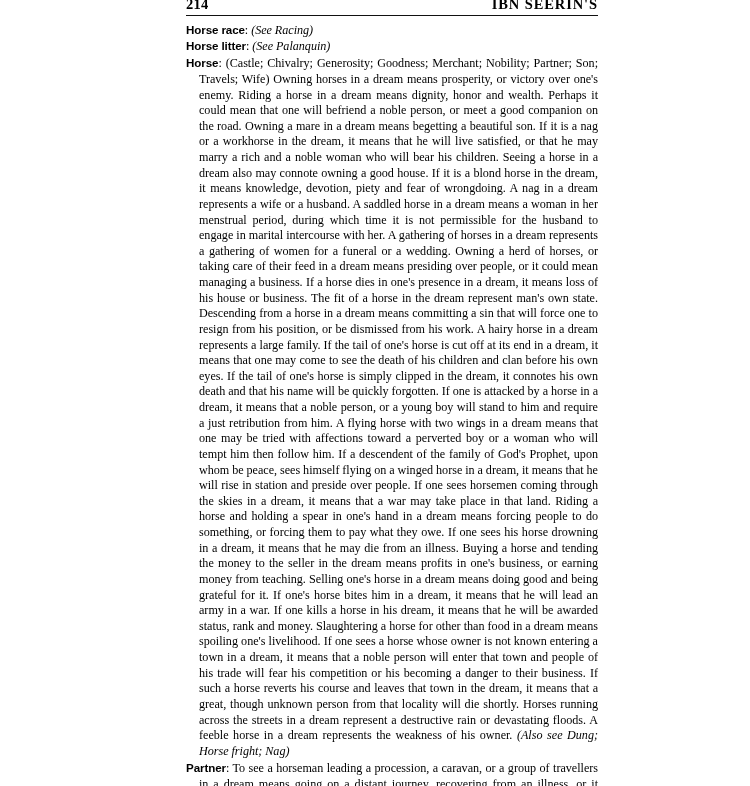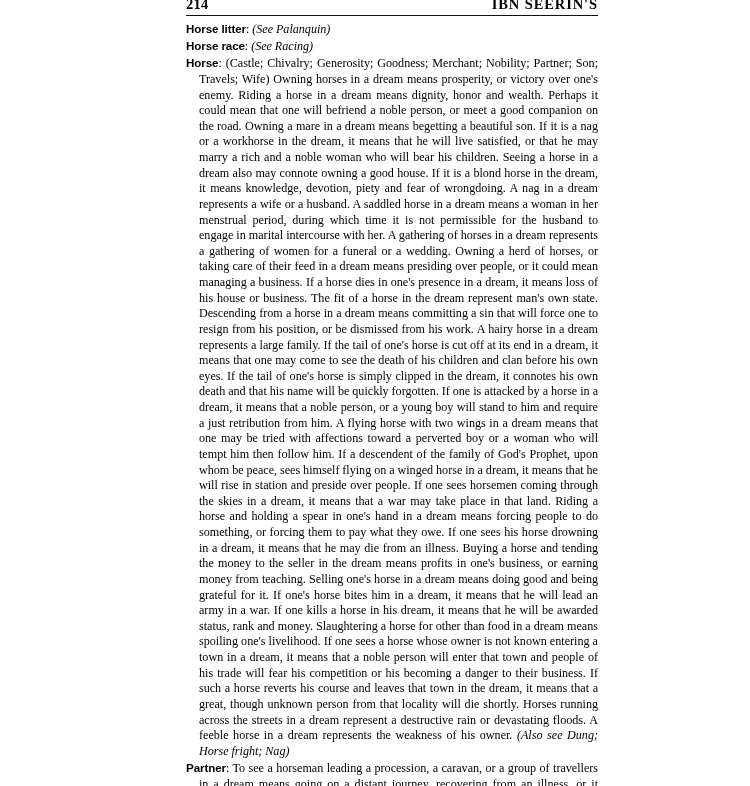--- a/index.html
+++ b/index.html
@@ -105,22 +105,22 @@
 <div class="page">
 
   <div class="running-header">
     <span class="folio">214</span>
     <span class="header-title">IBN SEERÏN'S</span>
   </div>
   <div class="header-rule"></div>
 
   <div class="column">
 
+    <p class="entry hang gap-1"><span class="term">Horse race</span><span>: </span><span class="xref">(See Racing)</span></p>
+
     <p class="entry hang gap-0"><span class="term">Horse litter</span><span>: </span><span class="xref">(See Palanquin)</span></p>
-
-    <p class="entry hang gap-1"><span class="term">Horse race</span><span>: </span><span class="xref">(See Racing)</span></p>
 
     <p class="entry hang gap-1"><span class="term">Horse</span><span>: </span><span>(Castle; Chivalry; Generosity; Goodness; Merchant; Nobility; Partner; Son; Travels; Wife) Owning horses in a dream means prosperity, or victory over one's enemy. Riding a horse in a dream means dignity, honor and wealth. Perhaps it could mean that one will befriend a noble person, or meet a good companion on the road. Owning a mare in a dream means begetting a beautiful son. If it is a nag or a workhorse in the dream, it means that he will live satisfied, or that he may marry a rich and a noble woman who will bear his children. Seeing a horse in a dream also may connote owning a good house. If it is a blond horse in the dream, it means knowledge, devotion, piety and fear of wrongdoing. A nag in a dream represents a wife or a husband. A saddled horse in a dream means a woman in her menstrual period, during which time it is not permissible for the husband to engage in marital intercourse with her. A gathering of horses in a dream represents a gathering of women for a funeral or a wedding. Owning a herd of horses, or taking care of their feed in a dream means presiding over people, or it could mean managing a business. If a horse dies in one's presence in a dream, it means loss of his house or business. The fit of a horse in the dream represent man's own state. Descending from a horse in a dream means committing a sin that will force one to resign from his position, or be dismissed from his work. A hairy horse in a dream represents a large family. If the tail of one's horse is cut off at its end in a dream, it means that one may come to see the death of his children and clan before his own eyes. If the tail of one's horse is simply clipped in the dream, it connotes his own death and that his name will be quickly forgotten. If one is attacked by a horse in a dream, it means that a noble person, or a young boy will stand to him and require a just retribution from him. A flying horse with two wings in a dream means that one may be tried with affections toward a perverted boy or a woman who will tempt him then follow him. If a descendent of the family of God's Prophet, upon whom be peace, sees himself flying on a winged horse in a dream, it means that he will rise in station and preside over people. If one sees horsemen coming through the skies in a dream, it means that a war may take place in that land. Riding a horse and holding a spear in one's hand in a dream means forcing people to do something, or forcing them to pay what they owe. If one sees his horse drowning in a dream, it means that he may die from an illness. Buying a horse and tending the money to the seller in the dream means profits in one's business, or earning money from teaching. Selling one's horse in a dream means doing good and being grateful for it. If one's horse bites him in a dream, it means that he will lead an army in a war. If one kills a horse in his dream, it means that he will be awarded status, rank and money. Slaughtering a horse for other than food in a dream means spoiling one's livelihood. If one sees a horse whose owner is not known entering a town in a dream, it means that a noble person will enter that town and people of his trade will fear his competition or his becoming a danger to their business. If such a horse reverts his course and leaves that town in the dream, it means that a great, though unknown person from that locality will die shortly. Horses running across the streets in a dream represent a destructive rain or devastating floods. A feeble horse in a dream represents the weakness of his owner. </span><span class="seealso">(Also see Dung; Horse fright; Nag)</span></p>
 
     <p class="entry hang gap-1"><span class="term">Partner</span><span>: </span><span>To see a horseman leading a procession, a caravan, or a group of travellers in a dream means going on a distant journey, recovering from an illness, or it could mean business activity. </span></p>
 
   </div>
 </div>
 
 </body></html>

